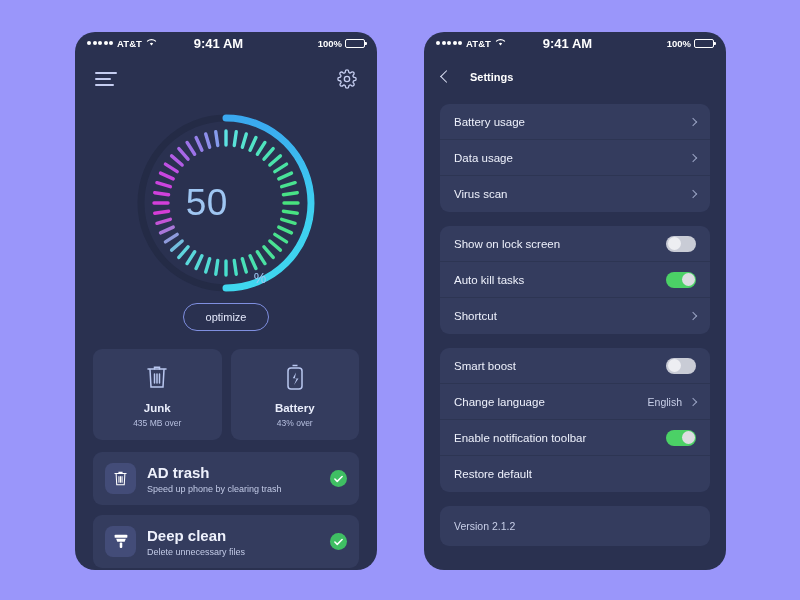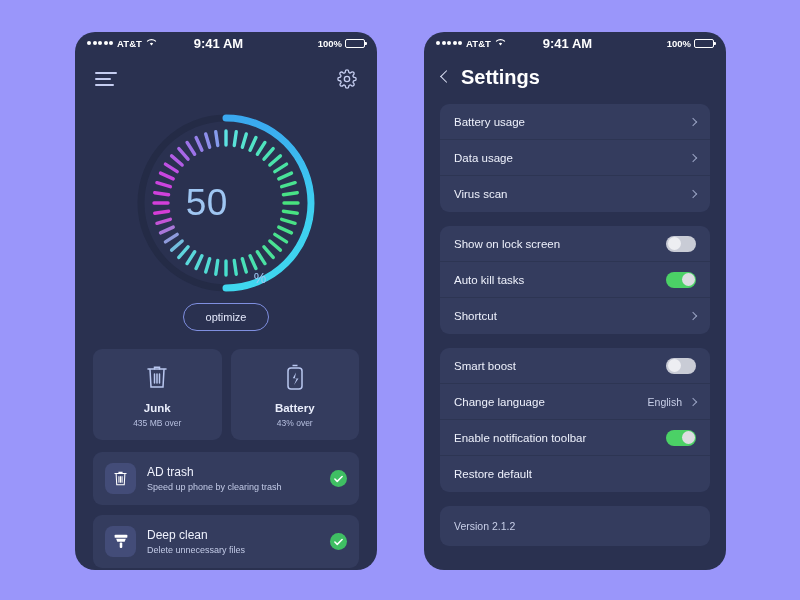--- a/index.html
+++ b/index.html
@@ -93,32 +93,32 @@
   .action-list { padding: 12px 18px 0; display:flex; flex-direction:column; gap:10px;}
   .action-item {
     background:#343c5e; border-radius:9px; padding:11px 12px;
     display:flex; align-items:center; gap:11px; cursor:pointer;
   }
   .action-tile {
     width:31px; height:31px; border-radius:8px; background:#434c78;
     display:flex; align-items:center; justify-content:center; flex:none;
   }
   .action-text { flex:1; }
-  .action-title { color:#eef1fc; font-size:12px; font-weight:normal; margin-bottom:3px;}
+  .action-title { color:#eef1fc; font-size:15px; font-weight:bold; margin-bottom:3px;}
   .action-sub { color:#c2cae6; font-size:9px; }
   .check-badge {
     width:17px; height:17px; border-radius:50%; background:#3fbf63;
     display:flex; align-items:center; justify-content:center; flex:none;
   }
 
   
   .nav-bar { height: 46px; display:flex; align-items:center; padding: 0 18px; gap: 10px;}
   .back-chevron { width:9px; height:9px; border-left:1.6px solid #dfe4f7; border-bottom:1.6px solid #dfe4f7;
                   transform: rotate(45deg); cursor:pointer; margin-bottom:1px;}
-  .nav-title { color:#ffffff; font-size:20px; font-weight:bold; }
+  .nav-title { color:#ffffff; font-size:11px; font-weight:bold;margin-left:9px; }
 
   .settings-body { padding: 4px 16px 0; display:flex; flex-direction:column; gap:14px;}
   .group { background:#343c5e; border-radius:9px; overflow:hidden; }
   .srow {
     height:36px; display:flex; align-items:center; padding: 0 14px;
     border-bottom: 1px solid #2d3553; cursor:pointer; position:relative;
   }
   .group .srow:last-child { border-bottom:none; }
   .srow-label { color:#eef1fc; font-size:11.5px; flex:1; }
   .srow-value { color:#c8cfe8; font-size:10.5px; margin-right:8px;}

